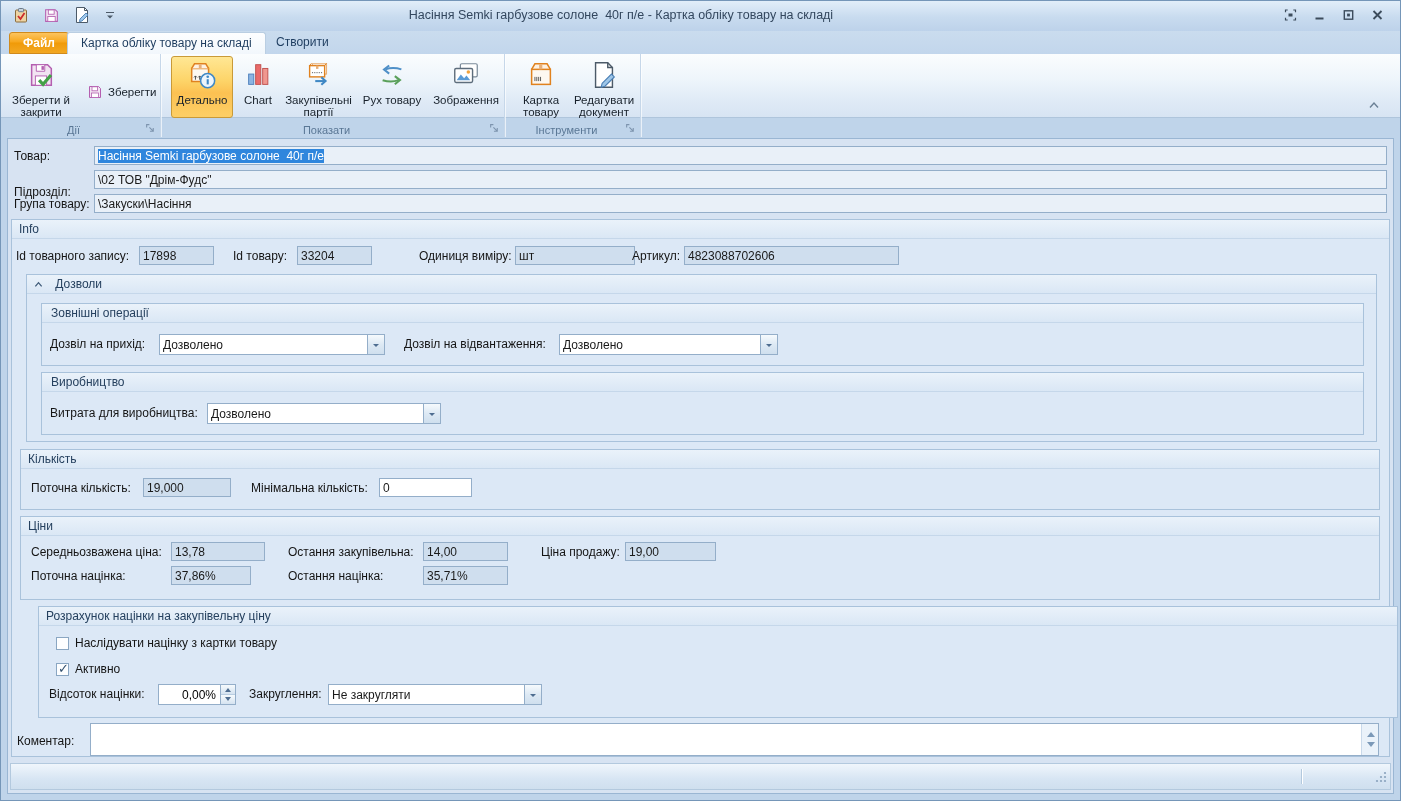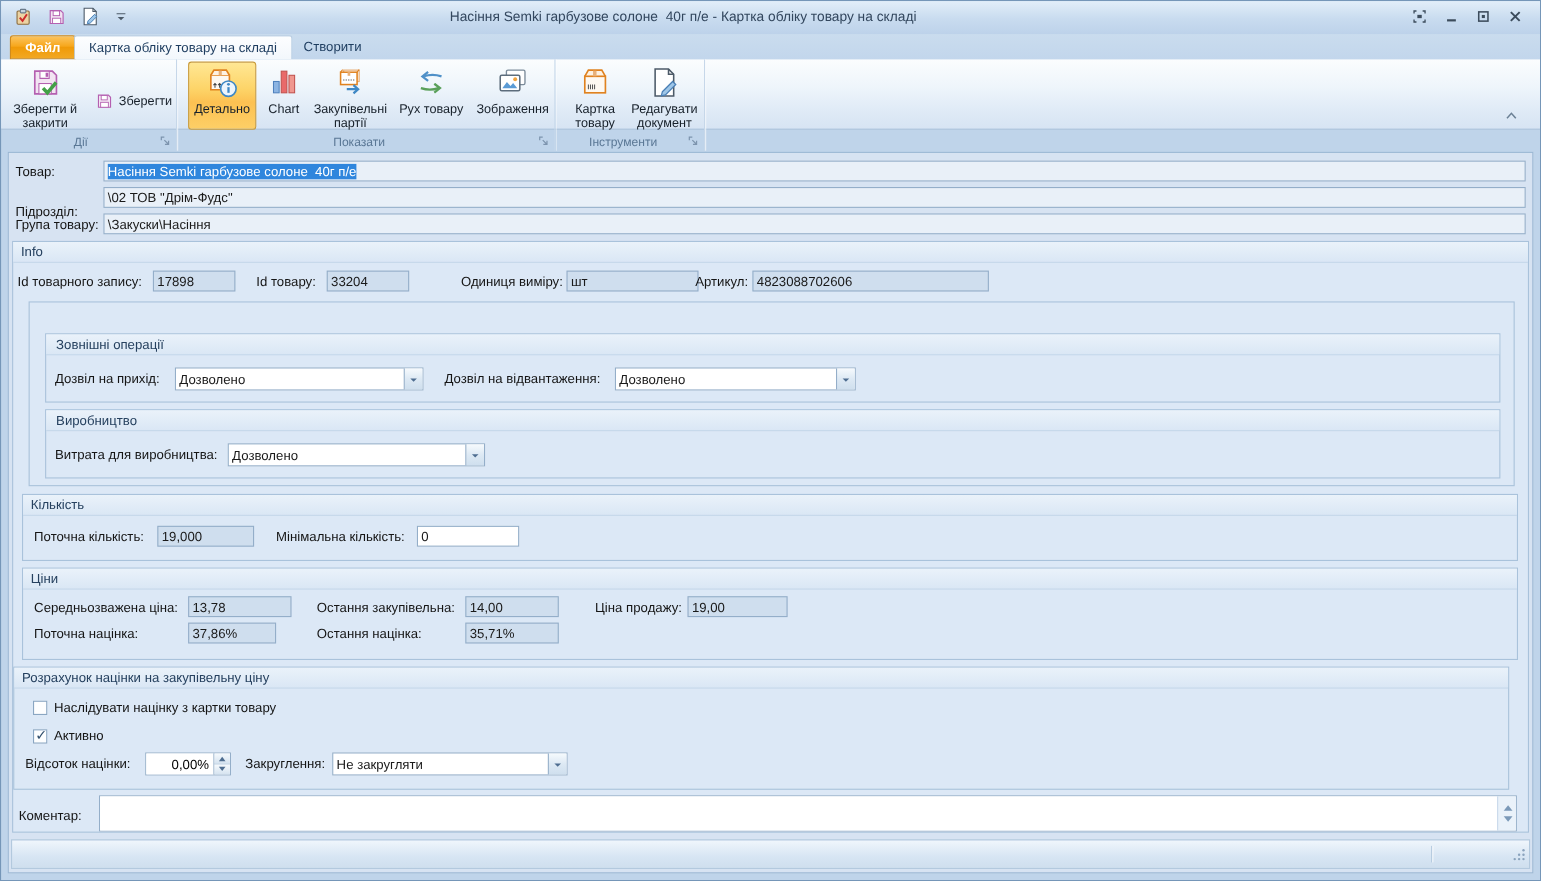--- a/index.html
+++ b/index.html
@@ -342,20 +342,27 @@
       <div class="fld ro" style="left:503px;top:26px;width:120px;">
           <span class="fval">шт</span>
         </div>
 
       <div class="lbl" style="left:620px;top:27px;">Артикул:</div>
       <div class="fld ro" style="left:672px;top:26px;width:215px;">
           <span class="fval">4823088702606</span>
         </div>
 
       <div class="groupbox" style="left:14px;top:54px;width:1351px;height:168px;">
+        <div class="gb-caption">
+          <span class="chev">
+            <svg width="9" height="7" viewBox="0 0 10 7">
+                <path d="M1.5 5.5 L5 1.5 L8.5 5.5" fill="none" stroke="#3e5a78" stroke-width="1.4"></path>
+              </svg>
+          </span><span>Дозволи</span>
+        </div>
 
         <div class="groupbox" style="left:14px;top:28px;width:1323px;height:63px;">
           <div class="gb-caption" style="padding-left:9px;">Зовнішні операції</div>
           <div class="lbl" style="left:8px;top:31px;">Дозвіл на прихід:</div>
           <div class="fld combo" style="left:117px;top:30px;width:226px;height:21px;">
             <span class="fval" style="padding-top:2px;">Дозволено</span>
             <span class="ddbtn">
                 <i class="dda"></i>
               </span>
           </div>
@@ -409,21 +416,21 @@
         <div class="lbl" style="left:10px;top:50px;">Поточна націнка:</div>
         <div class="fld ro" style="left:150px;top:49px;width:80px;">
             <span class="fval">37,86%</span>
           </div>
         <div class="lbl" style="left:267px;top:50px;">Остання націнка:</div>
         <div class="fld ro" style="left:402px;top:49px;width:85px;">
             <span class="fval">35,71%</span>
           </div>
       </div>
 
-      <div class="groupbox" style="left:0;top:386px;width:1360px;height:112px;">
+      <div class="groupbox" style="left:26px;top:386px;width:1360px;height:112px;">
         <div class="gb-caption">Розрахунок націнки на закупівельну ціну</div>
 
         <span class="checkbox" style="left:17px;top:30px;"></span>
         <div class="lbl" style="left:36px;top:27px;">Наслідувати націнку з картки товару</div>
 
         <span class="checkbox checked" style="left:17px;top:56px;"></span>
         <div class="lbl" style="left:36px;top:53px;">Активно</div>
 
         <div class="lbl" style="left:10px;top:78px;">Відсоток націнки:</div>
         <div class="fld" style="left:119px;top:77px;width:78px;height:21px;">

